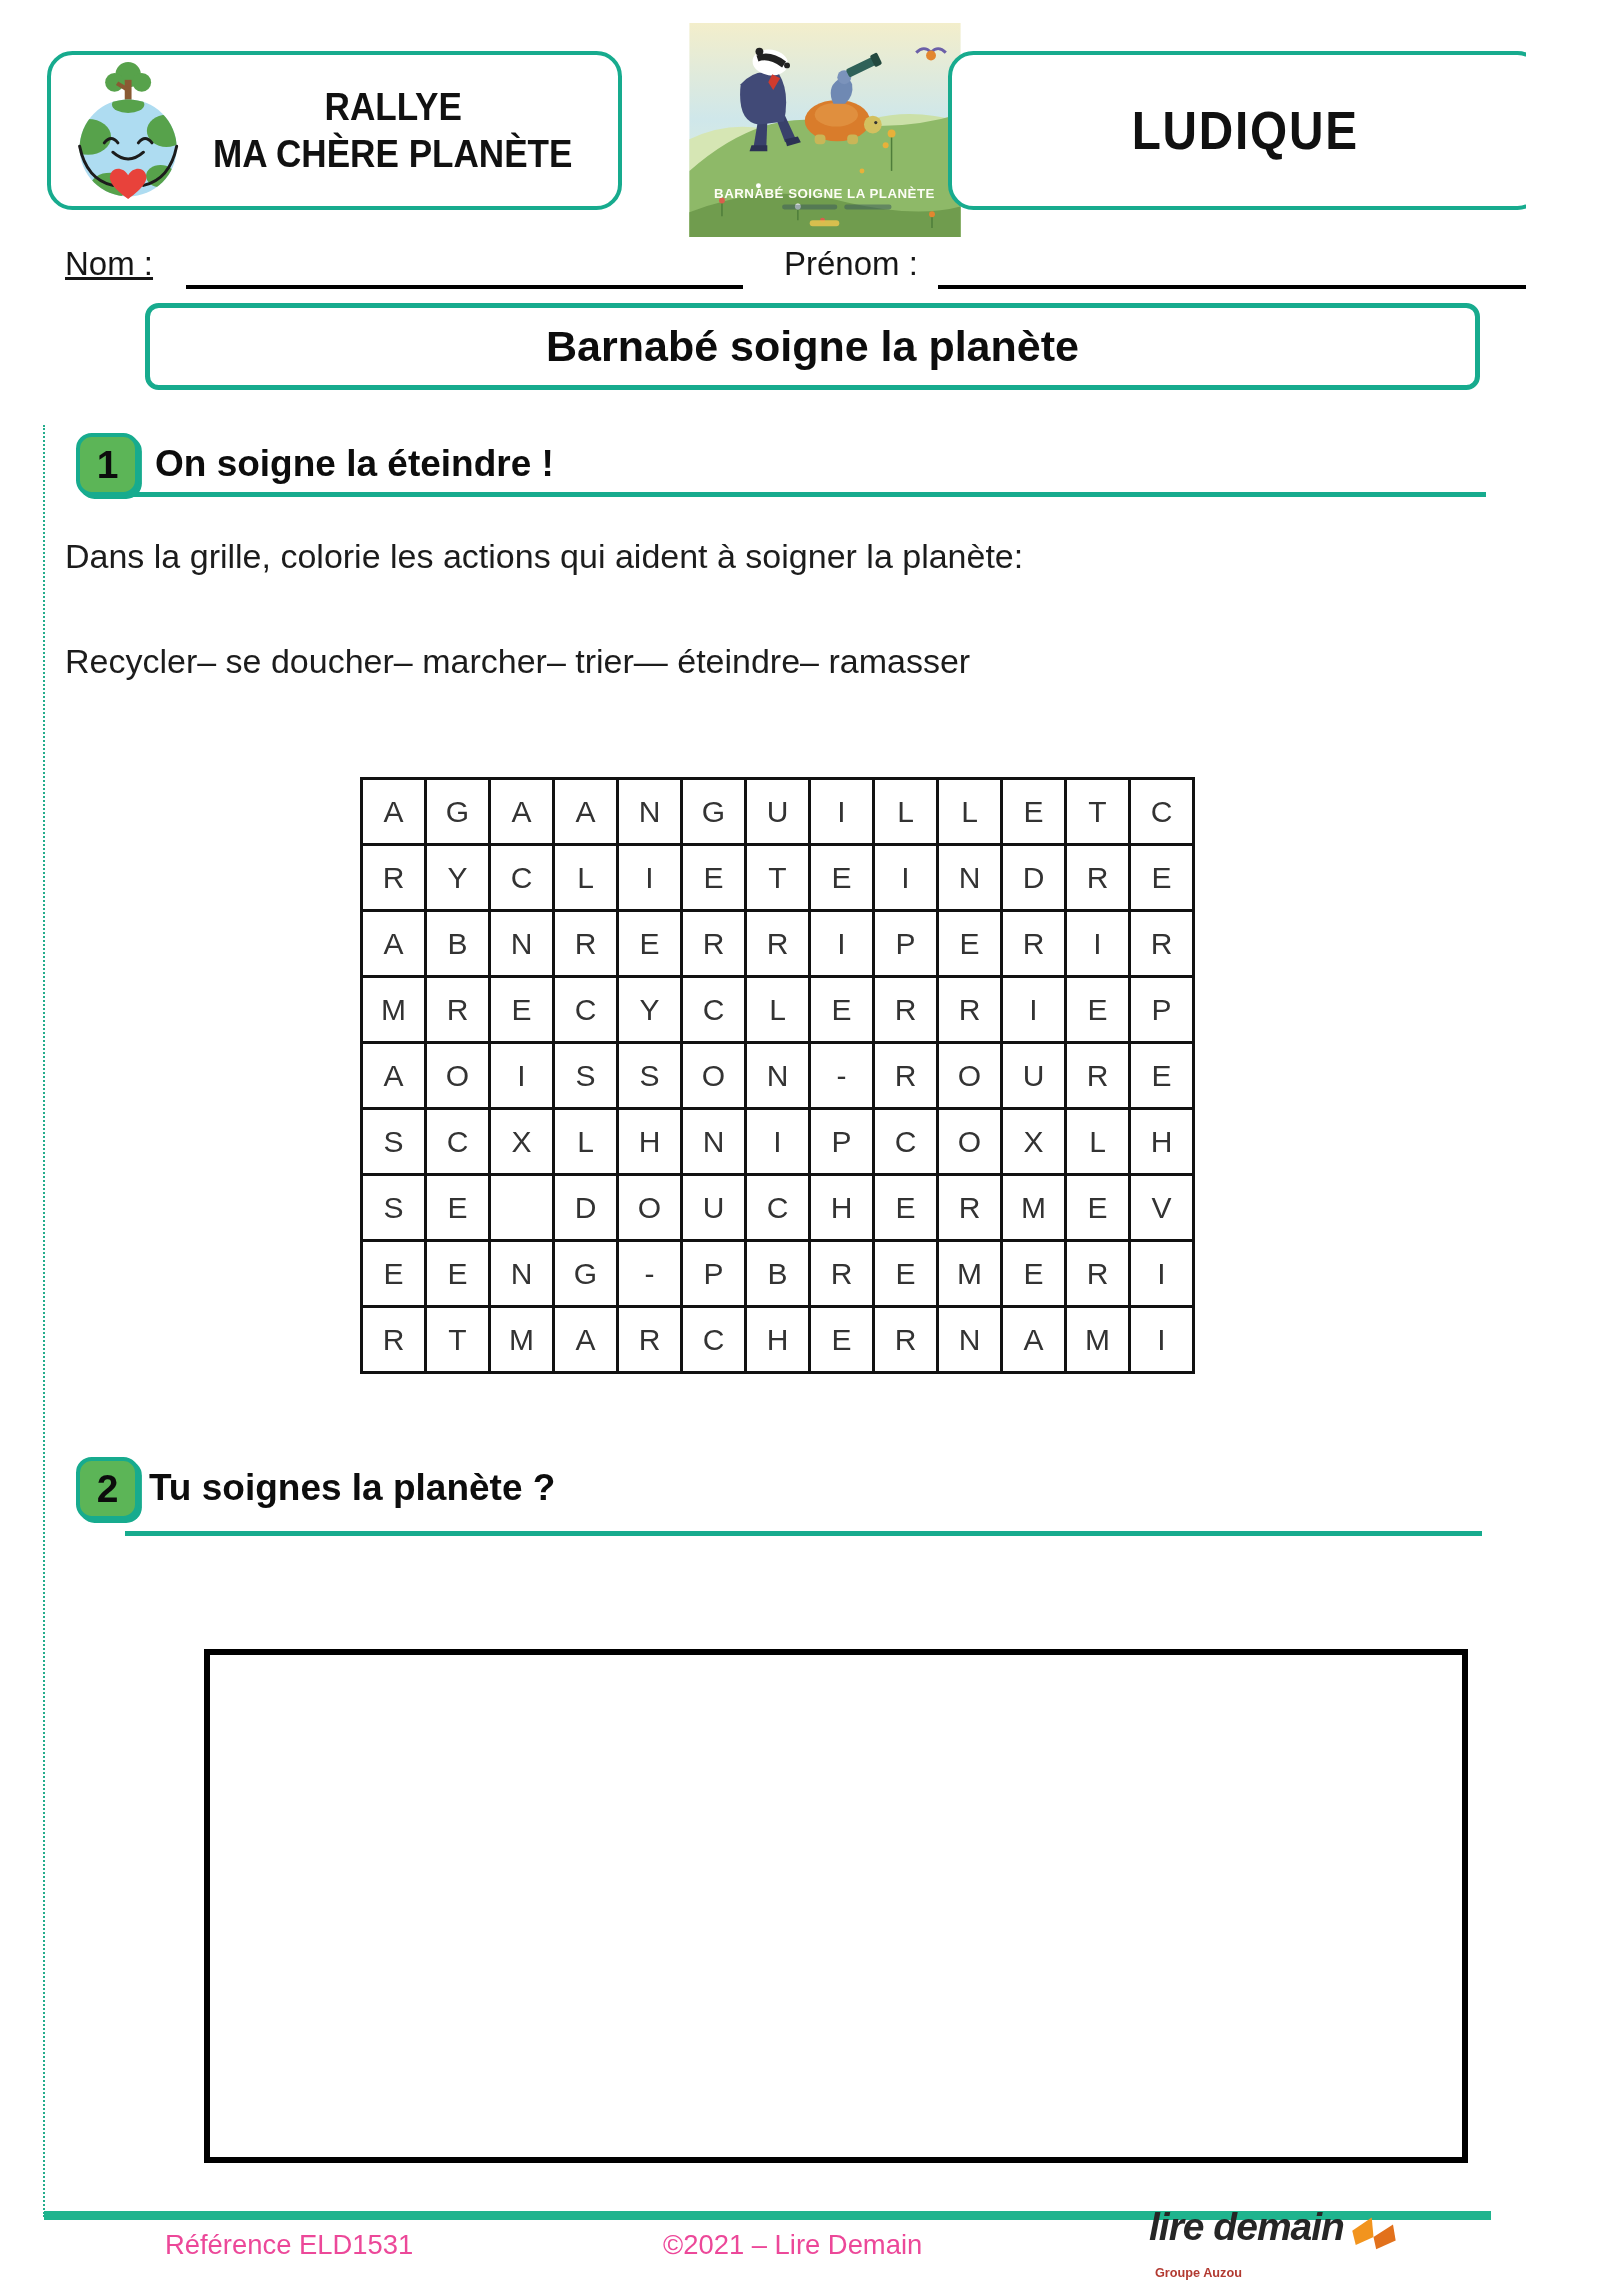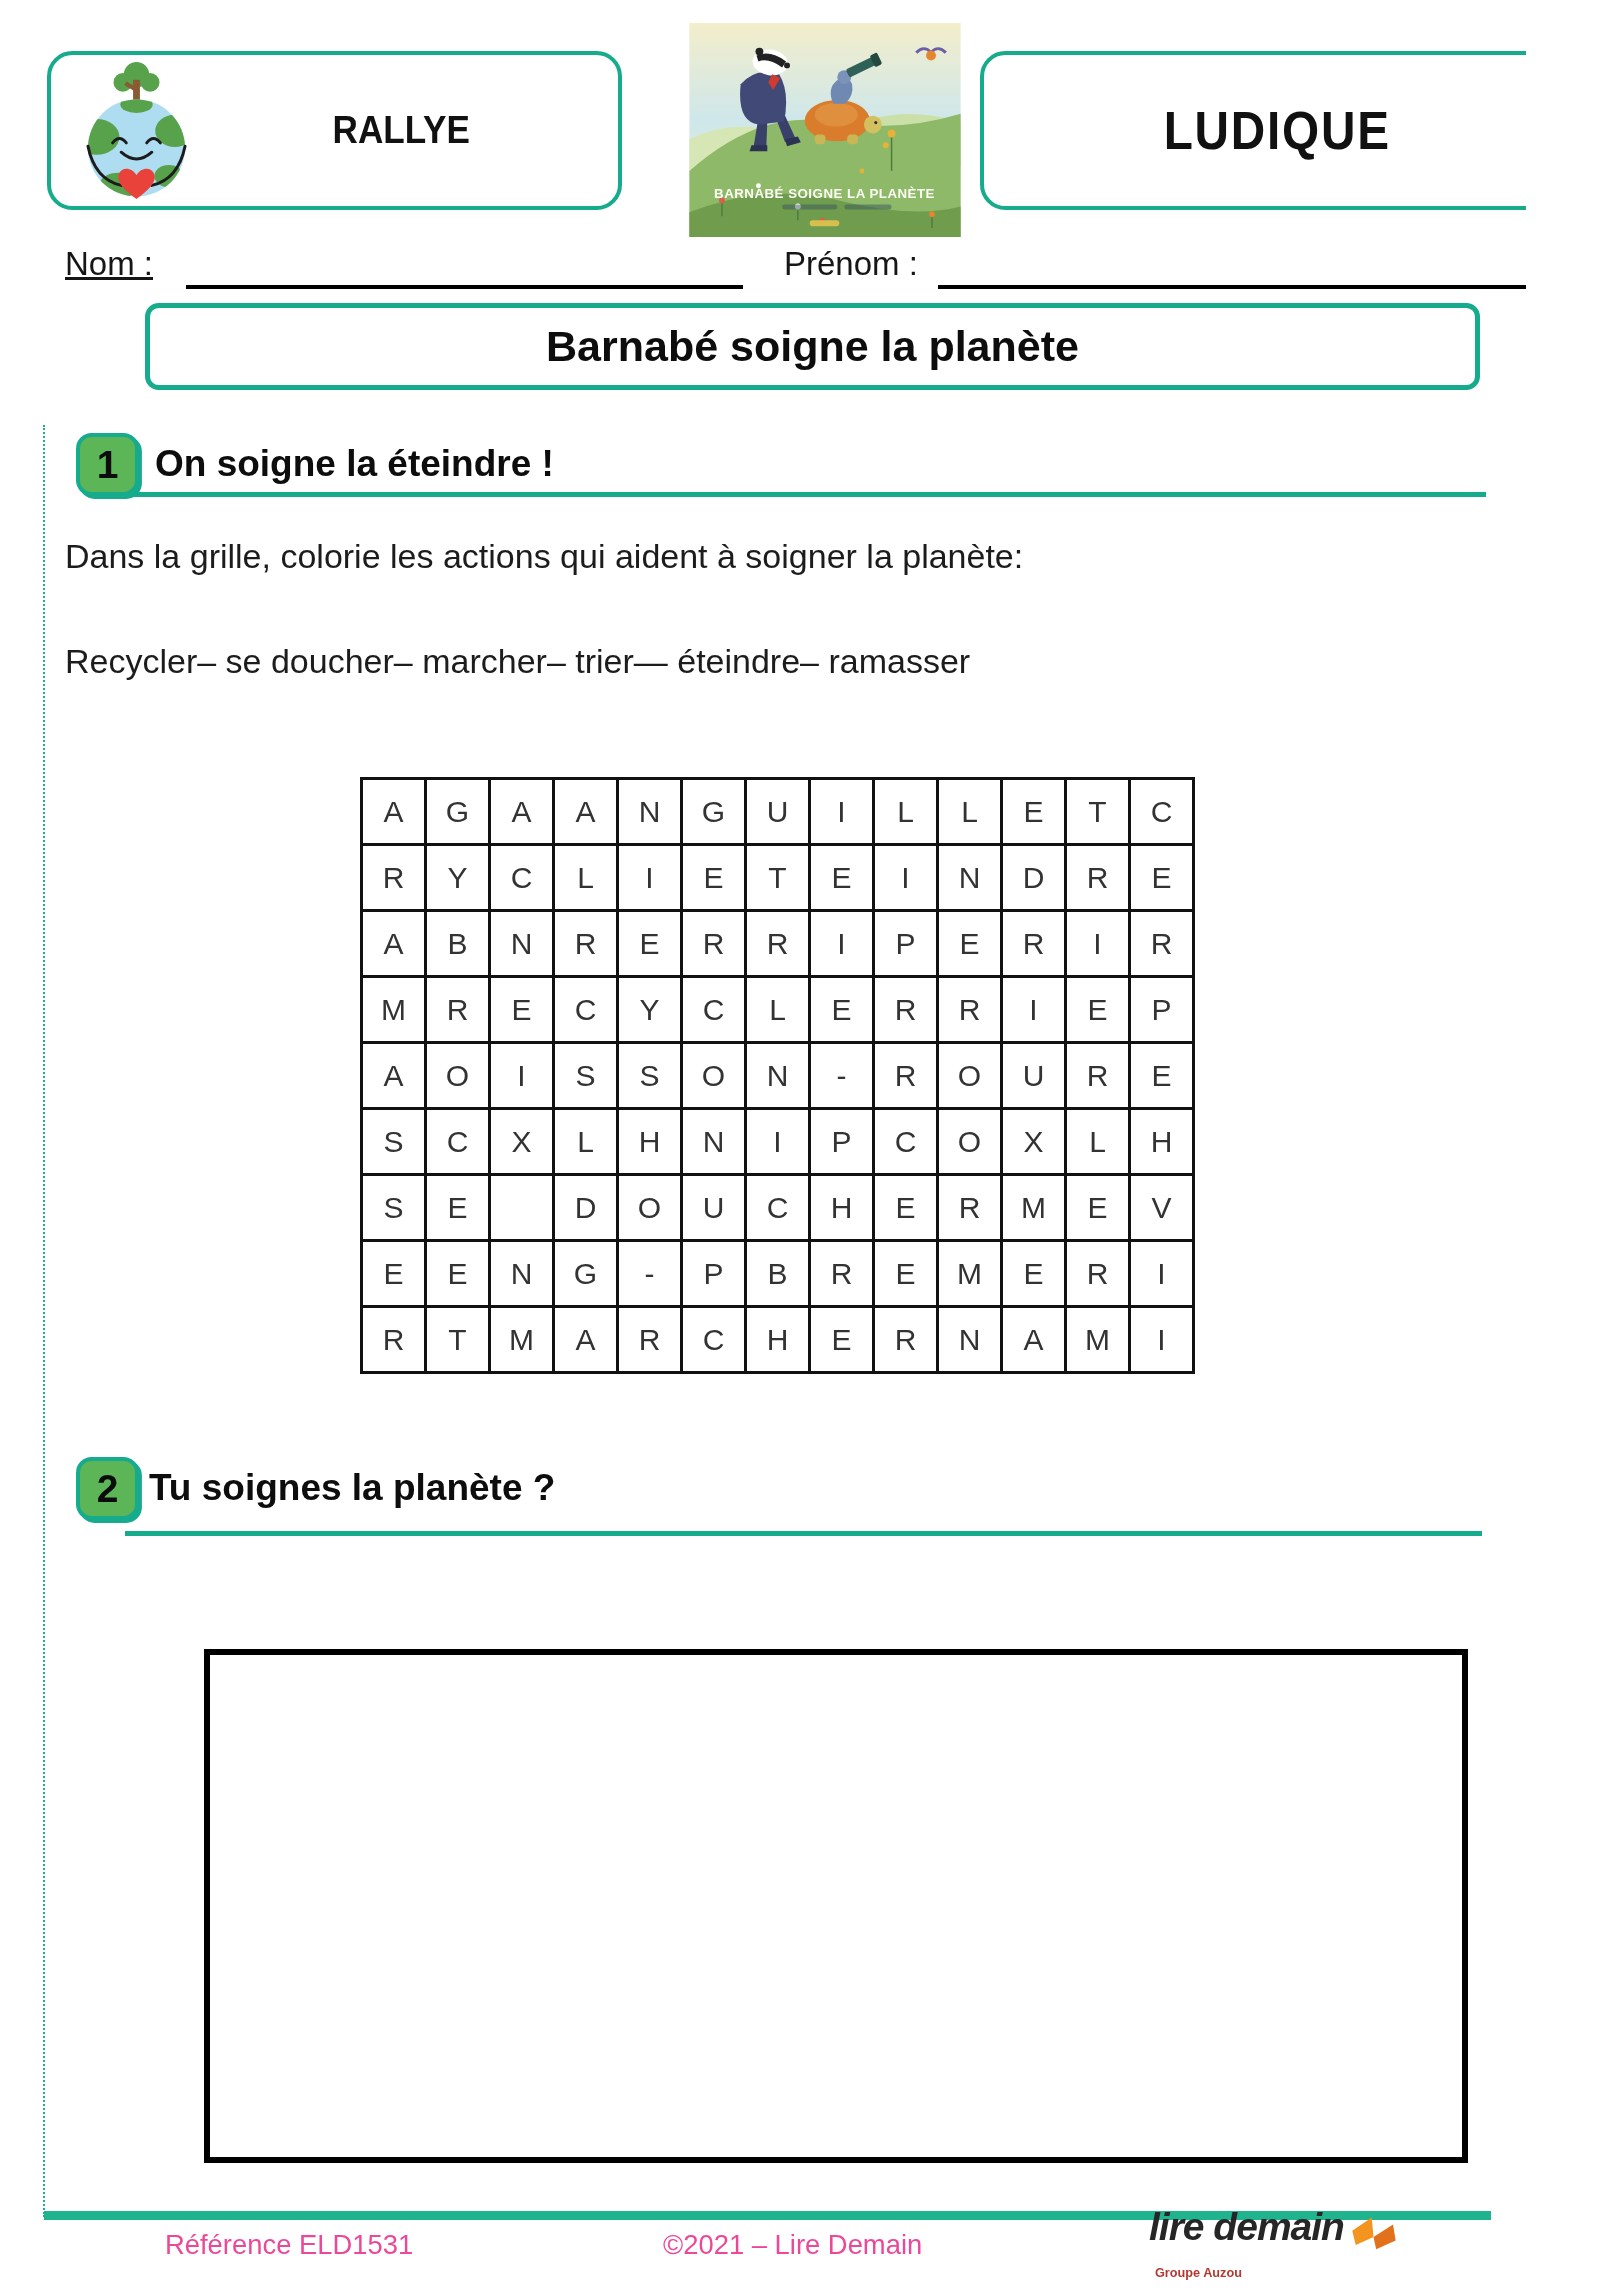--- a/index.html
+++ b/index.html
@@ -8,21 +8,21 @@
     position:relative; width:1526px; height:2293px; background:#ffffff;
     font-family:"Liberation Sans", sans-serif; color:#141414; overflow:hidden;
   }
 
   
   .hbox {
     position:absolute; border:4.9px solid #17ab8e; border-radius:25.5px; background:#fff;
     display:flex; align-items:center; justify-content:center;
   }
   .hbox.left  { left:47px;  top:51px; width:575px; height:159px; justify-content:flex-start; padding-left:11.8px; }
-  .hbox.right { left:980px; top:51px; width:595px; height:159px;align-items:center; }
+  .hbox.right { left:948px; top:51px; width:595px; height:159px;align-items:center; }
   .hbox-text { flex:1; text-align:center; padding-right:25.5px; font-weight:bold; font-size:39px; line-height:1.18; color:#111; }
   .cond { display:inline-block; transform:scaleX(0.9); transform-origin:center; white-space:nowrap; }
   .cat-label { font-weight:bold; font-size:53px; letter-spacing:2px; color:#111; }
 
   .cover { position:absolute; left:689px; top:22.5px; width:272px; height:214px; }
   .cover svg { width:100%; height:100%; display:block; }
 
   
   .fieldlabel { position:absolute; top:245px; font-size:33px; color:#161616; }
   .writeline { position:absolute; top:285px; height:3.9px; background:#000; }
@@ -104,20 +104,21 @@
       </g>
       <path d="M47,102 Q55,92 63,102" stroke="#1c1c1c" stroke-width="3.5" fill="none" stroke-linecap="round"></path>
       <path d="M87,102 Q95,92 103,102" stroke="#1c1c1c" stroke-width="3.5" fill="none" stroke-linecap="round"></path>
       <path d="M57,113 Q75,129 93,113" stroke="#1c1c1c" stroke-width="3.5" fill="none" stroke-linecap="round"></path>
       <path d="M18,106 Q26,145 57,152" stroke="#1c1c1c" stroke-width="3.5" fill="none" stroke-linecap="round"></path>
       <path d="M132,106 Q124,145 93,152" stroke="#1c1c1c" stroke-width="3.5" fill="none" stroke-linecap="round"></path>
       <path d="M75,168 C58,155 50,146 55,137 C59,130 70,131 75,140 C80,131 91,130 95,137 C100,146 92,155 75,168 Z" fill="#e8423b"></path>
     </svg>
     <div class="hbox-text">
       <div><span class="cond">RALLYE</span></div>
+      <div><span class="cond">MA CHÈRE PLANÈTE</span></div>
     </div>
   </div>
 
   <div class="cover">
     <svg viewBox="0 0 275 217">
       <defs>
         <linearGradient id="sky" x1="0" y1="0" x2="0" y2="1">
           <stop offset="0" stop-color="#f3eecb"></stop>
           <stop offset="0.45" stop-color="#cfe7ea"></stop>
           <stop offset="1" stop-color="#e8f2d5"></stop>

